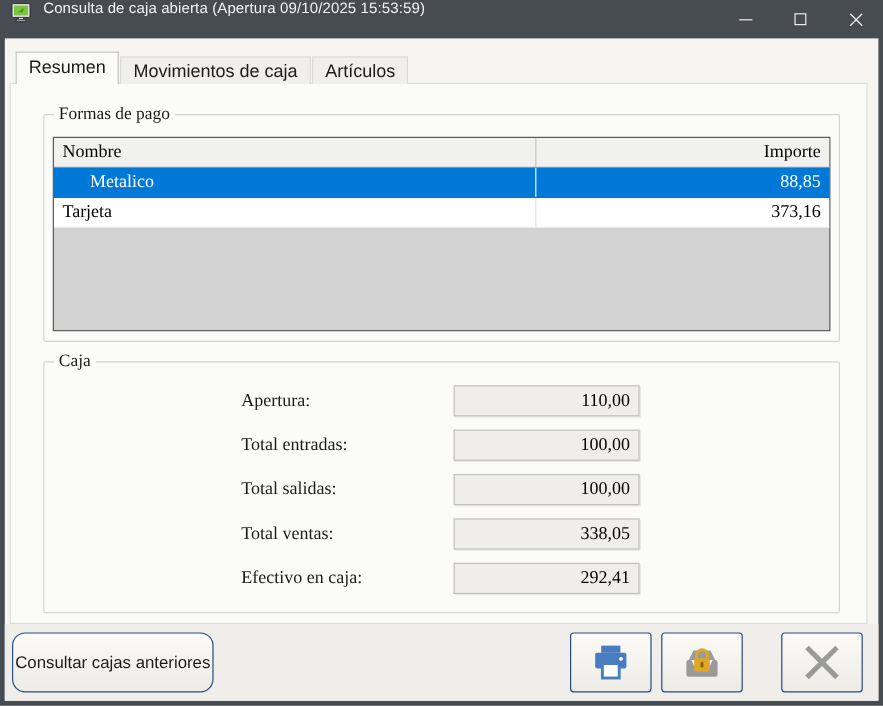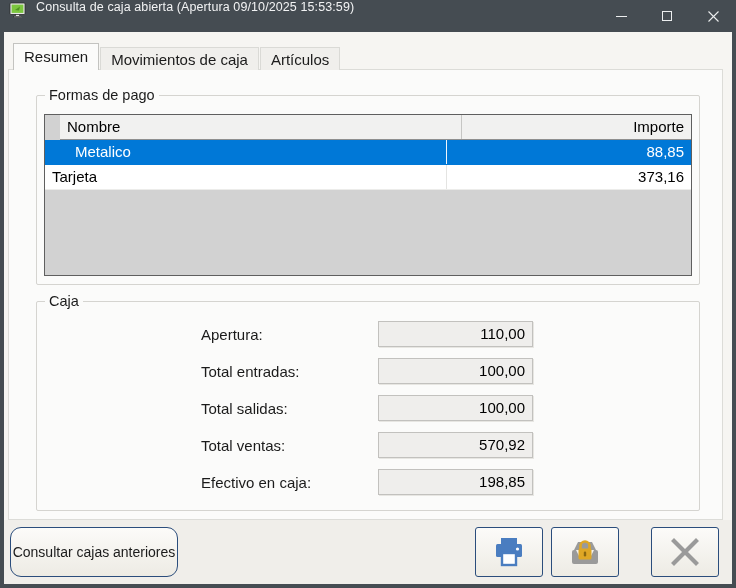--- a/index.html
+++ b/index.html
@@ -47,42 +47,42 @@
     padding: 0 10px; height: 23px; line-height: 23px;
     background: #f0efec; border: 1px solid #dadad6; border-bottom: none;
     margin-right: 1px; cursor: default; white-space: nowrap;
   }
   .tab.active {
     background: #fbfbfa; border: 1px solid #c3c3c0; border-bottom: none;
     height: 27px; line-height: 26px; position: relative; z-index: 3;
   }
   .tabpage {
     position: absolute; left: 4px; top: 37px; right: 9px; bottom: 64px;
-    background: #fbfbfa; border: 1px solid #dcdcd8;
+    background: #fbfbfa; border: 1px solid #dcdcd8; font-family: Liberation Serif, serif;
   }
   
   .groupbox {
     position: absolute; border: 1px solid #d5d4d0; border-radius: 2px;
   }
   .gb-label {
     position: absolute; top: -9px; left: 8px;
     background: #fbfbfa; padding: 0 4px;
     font-size: 14.5px; color: #1b1b1b; white-space: nowrap;
   }
   .gb-formas { left: 27px; top: 25px; width: 664px; height: 190px; }
   .gb-caja   { left: 27px; top: 231px; width: 664px; height: 210px; padding-left: 11px; }
   
   .paytable {
     position: absolute; left: 7px; top: 18px; width: 648px; height: 162px;
     border: 1px solid #5f5f5f; background: #d2d2d2;
     font-size: 15px; color: #000;
   }
   .pt-header {
     display: flex; height: 25px; line-height: 24px;
-    background: #f1f1f0; border-bottom: 1px solid #8f8f8f; margin-left: 15px;
+    background: #f1f1f0; border-bottom: 1px solid #8f8f8f;
   }
   .pt-header .pt-col-name  { border-right: 1px solid #c6c6c4; }
   .pt-col-name  { width: 402px; padding: 0 7px; overflow: hidden; white-space: nowrap; }
   .pt-col-amount{ flex: 1; padding: 0 7px; text-align: right; white-space: nowrap; }
   .pt-row {
     display: flex; height: 25px; line-height: 24px;
     background: #ffffff; border-bottom: 1px solid #ececea;
   }
   .pt-row .pt-col-name { border-right: 1px solid #e4e4e2; }
   .pt-row.selected { background: #0078d7; color: #ffffff; border-bottom: 1px solid #0078d7; }
@@ -192,25 +192,25 @@
         <div class="field-row" style="top:56px">
           <span class="field-label">Total entradas:</span>
           <span class="field-box">100,00</span>
         </div>
         <div class="field-row" style="top:93px">
           <span class="field-label">Total salidas:</span>
           <span class="field-box">100,00</span>
         </div>
         <div class="field-row" style="top:130px">
           <span class="field-label">Total ventas:</span>
-          <span class="field-box">570,92</span>
+          <span class="field-box">338,05</span>
         </div>
         <div class="field-row" style="top:167px">
           <span class="field-label">Efectivo en caja:</span>
-          <span class="field-box">198,85</span>
+          <span class="field-box">292,41</span>
         </div>
       </div>
     </div>
 
     <div class="footer">
       <button class="btn btn-consult">Consultar cajas anteriores</button>
 
       <button class="btn btn-icon btn-print">
         <span class="icon-wrap">
           <svg width="34" height="32" viewBox="0 0 34 32">

